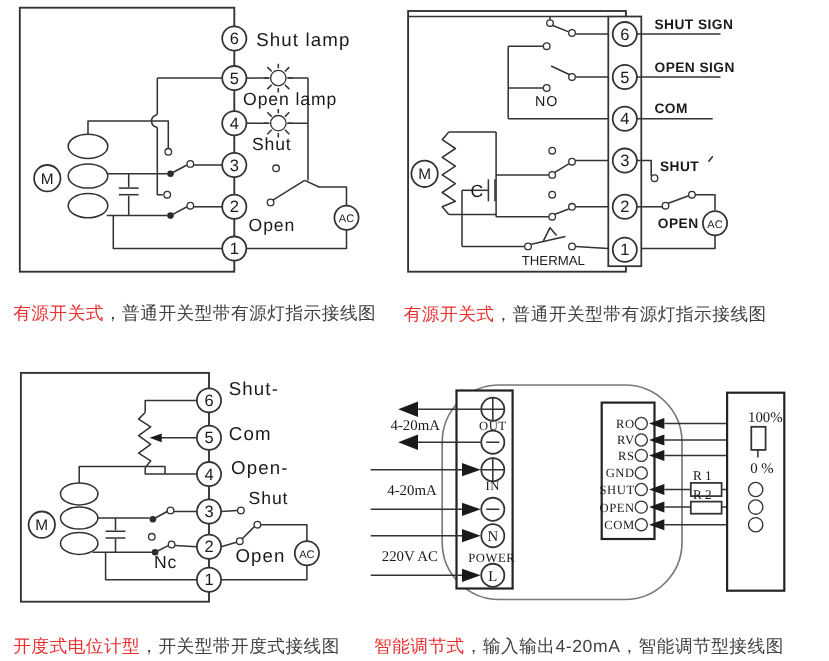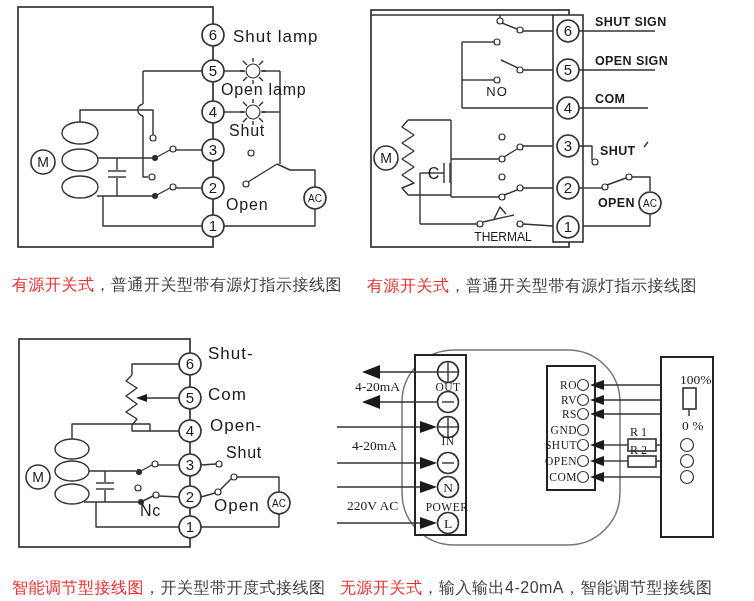--- a/index.html
+++ b/index.html
@@ -445,19 +445,19 @@
     </g>
   </svg>
 
   <div class="cap" style="left:12px;top:275px">
     <span class="red">有源开关式</span><span>，普通开关型带有源灯指示接线图</span>
   </div>
   <div class="cap" style="left:367px;top:276px">
     <span class="red">有源开关式</span><span>，普通开关型带有源灯指示接线图</span>
   </div>
   <div class="cap" style="left:12px;top:578px">
-    <span class="red">智能调节型接线图</span><span>，开关型带开度式接线图</span>
+    <span class="red">开度式电位计型</span><span>，开关型带开度式接线图</span>
   </div>
   <div class="cap" style="left:340px;top:578px">
-    <span class="red">无源开关式</span><span>，输入输出4-20mA，智能调节型接线图</span>
+    <span class="red">智能调节式</span><span>，输入输出4-20mA，智能调节型接线图</span>
   </div>
 
 </div>
 
 </body></html>

